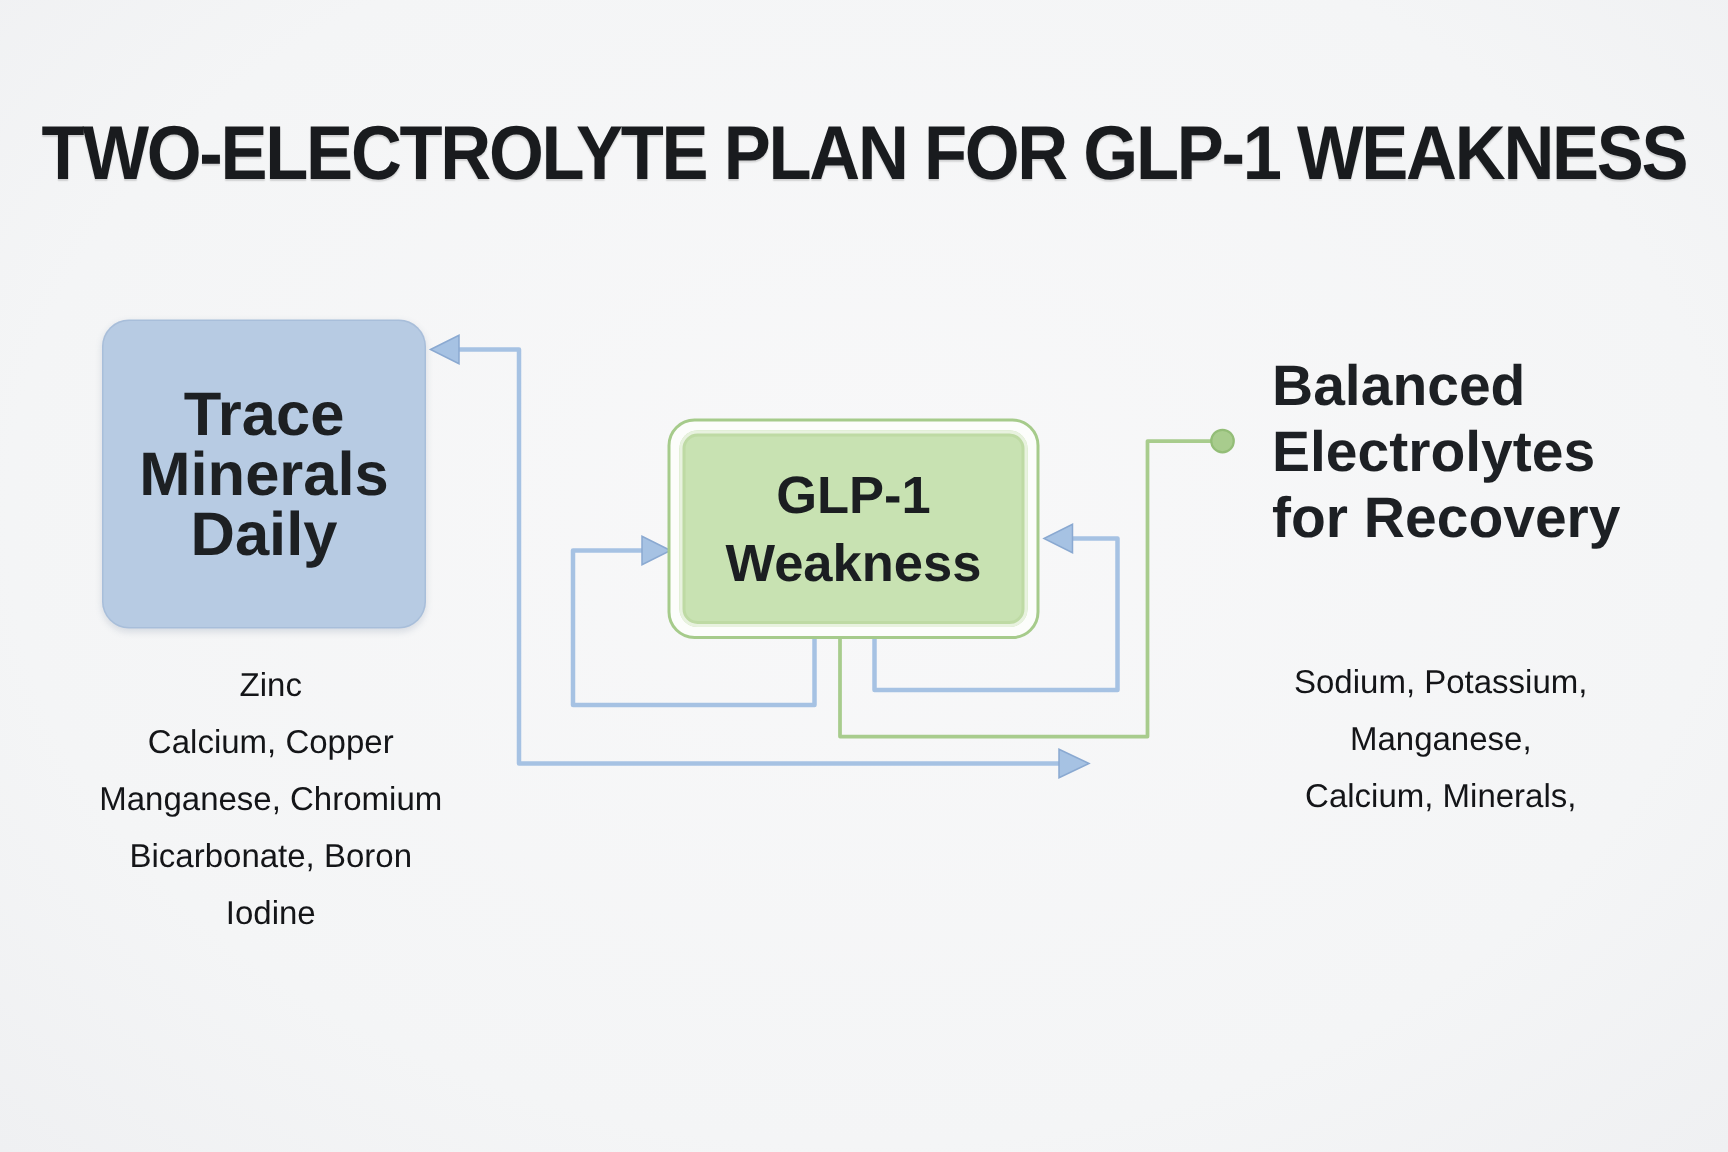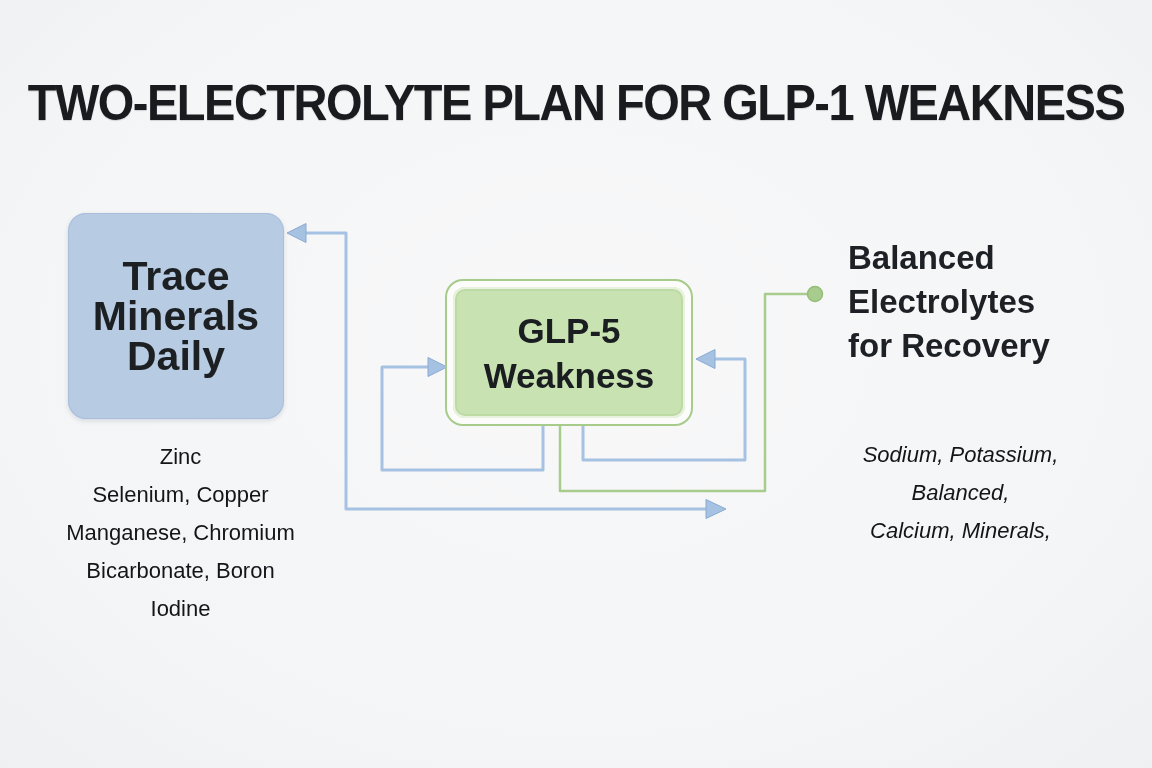--- a/index.html
+++ b/index.html
@@ -32,29 +32,29 @@
   .node-green-inner {
     position:absolute; left:6px; top:6px; right:6px; bottom:6px;
     border-radius:12px; background:#c8e2b2;
     box-shadow:inset 0 0 0 2px rgba(255,255,255,.65), inset 0 0 0 4px rgba(160,195,125,.25);
     display:flex; align-items:center; justify-content:center;
     text-align:center; font-weight:700; font-size:35px; line-height:45px;
     color:#1b1e21; white-space:pre-line;
   }
   .heading-right {
     position:absolute; left:848px; top:236px;
-    font-size:33px; font-weight:700; line-height:44px;
+    font-size:38px; font-weight:700; line-height:44px;
     color:#1d2024; white-space:pre-line;
   }
   .list {
     position:absolute; text-align:center;
     font-size:22px; line-height:38px; color:#141518;
   }
   .list-left  { left:8px;   top:438px; width:345px; }
-  .list-right { left:788px; top:436px; width:345px;font-style:italic; }
+  .list-right { left:788px; top:436px; width:345px; }
 </style>
 </head>
 <body>
 
 <div class="canvas">
 
   <div class="title">TWO-ELECTROLYTE PLAN FOR GLP-1 WEAKNESS</div>
 
   <svg class="connectors" viewBox="0 0 1152 768" fill="none">
 
@@ -72,36 +72,36 @@
     <circle cx="815" cy="294" r="7.5" fill="#a8cc8d" stroke="#93bd77" stroke-width="1.5"></circle>
   </svg>
 
   <div class="node-blue">
     <span>Trace Minerals
 Daily</span>
   </div>
 
   <div class="node-green-outer">
     <div class="node-green-inner">
-      <span>GLP-5
+      <span>GLP-1
 Weakness</span>
     </div>
   </div>
 
   <div class="heading-right">Balanced
 Electrolytes
 for Recovery</div>
 
   <div class="list list-left">
     <div>Zinc</div>
-    <div>Selenium, Copper</div>
+    <div>Calcium, Copper</div>
     <div>Manganese, Chromium</div>
     <div>Bicarbonate, Boron</div>
     <div>Iodine</div>
   </div>
 
   <div class="list list-right">
     <div>Sodium, Potassium,</div>
-    <div>Balanced,</div>
+    <div>Manganese,</div>
     <div>Calcium, Minerals,</div>
   </div>
 
 </div>
 
 </body></html>

